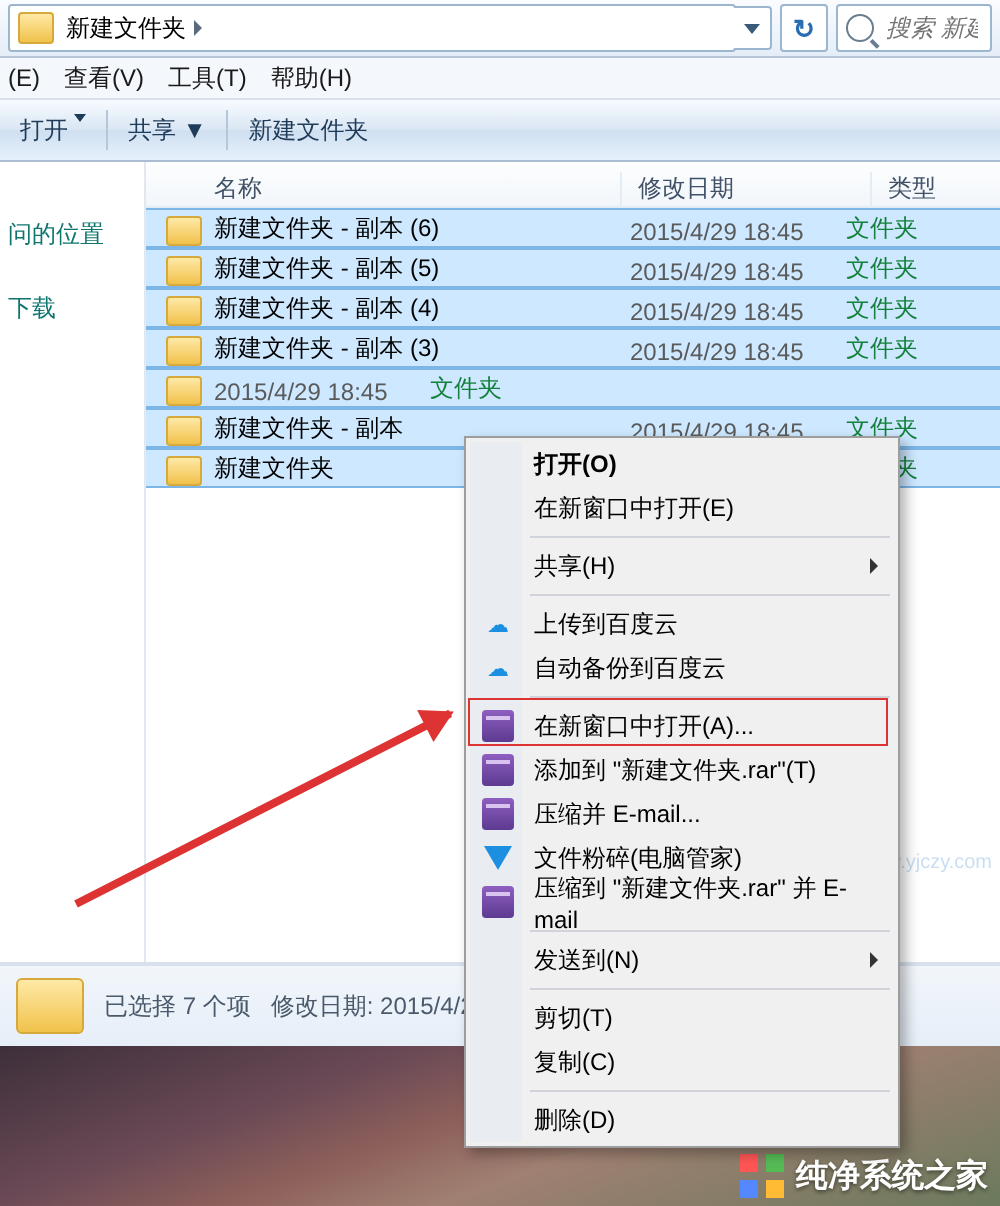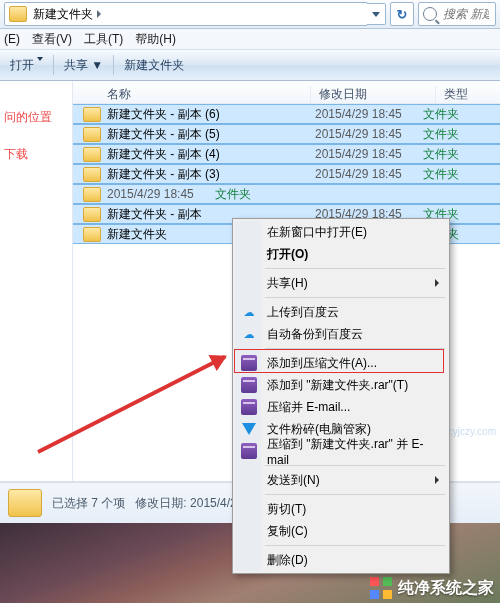--- a/index.html
+++ b/index.html
@@ -14,29 +14,29 @@
 .searchbox .mag::after{content:"";position:absolute;width:5px;height:1.5px;background:#6b7d90;right:-4px;bottom:-2px;transform:rotate(45deg)}
 .searchbox input{border:none;outline:none;width:100%;font-size:12px;color:#777;font-style:italic}
 .menu-bar{display:flex;align-items:center;height:20px;padding:0 4px;background:#f4f7fb;border-bottom:1px solid #d8e1ec}
 .menu-bar span{margin-right:12px;color:#1a1a1a}
 .cmd-bar{display:flex;align-items:center;height:30px;background:linear-gradient(#f7fbff,#dbe7f4 48%,#cfe0f1 52%,#e6f0fb);border-bottom:1px solid #aabdd2;padding:0 6px}
 .cmd-bar .sep-v{width:1px;height:20px;background:#b7c7d9;margin:0 6px}
 .cmd-item{display:flex;align-items:flex-start;color:#1f3b5a;padding:2px 4px}
 .cmd-item .drop{width:0;height:0;border-left:3px solid transparent;border-right:3px solid transparent;border-top:4px solid #1f3b5a;margin-left:3px}
 .content{display:flex;height:400px;border-bottom:1px solid #d8e1ec}
 .left-pane{width:72px;padding:8px 4px;box-sizing:border-box}
-.left-item{color:#ef4444;margin:20px 0}
+.left-item{color:#0f766e;margin:20px 0}
 .right-pane{flex:1;border-left:1px solid #e1e8f0;position:relative}
 .cols{display:flex;height:22px;align-items:flex-end;border-bottom:1px solid #e4ecf4;background:linear-gradient(#fdfefe,#f2f6fb)}
 .col{padding:0 8px;color:#405168}
 .col-name{width:238px;border-right:1px solid #e4ecf4;padding-left:34px;box-sizing:border-box}
 .col-date{width:108px;border-right:1px solid #e4ecf4}
 .col-type{flex:1}
 .rows{}
-.row{display:flex;align-items:center;height:20px;padding-left:10px}
+.row{display:flex;align-items:flex-end;height:20px;padding-left:10px}
 .row.sel{background:#cde8ff;border:1px solid #7bb6e6;border-left:none;border-right:none;height:18px}
 .row .ficon{width:16px;height:13px;background:linear-gradient(#ffe9a6,#f0c24b);border:1px solid #d6a93a;border-radius:2px;margin-right:6px;flex:0 0 16px}
 .row .fname{width:208px}
 .row .fdate{width:108px;color:#5a5a5a}
 .row .ftype{color:#15803d}
 .status{height:40px;background:linear-gradient(#f2f6fb,#e6eef8);display:flex;align-items:center;padding:0 8px;color:#4b5a6b;border-top:1px solid #d8e1ec;position:relative}
 .status .big-ficon{width:32px;height:26px;background:linear-gradient(#ffe9a6,#f0c24b);border:1px solid #d6a93a;border-radius:3px;margin-right:10px}
 .desktop-bg{height:82px;background:linear-gradient(160deg,#3d2f3a 0%,#6b4a56 30%,#8d5f5a 45%,#a08072 60%,#6a7a5c 100%);position:relative}
 .watermark{position:absolute;bottom:6px;right:6px;display:flex;align-items:center;font-size:16px;font-weight:600;color:#fff;text-shadow:0 1px 2px rgba(0,0,0,.5)}
 .wm-logo{width:22px;height:22px;margin-right:6px;position:relative}
@@ -179,39 +179,39 @@
         <span class="b"></span>
         <span class="c"></span>
         <span class="d"></span>
       </div>
     <span>纯净系统之家</span>
   </div>
 </div>
 
 <div class="context-menu">
   <div class="cm-gutter"></div>
+  <div class="cm-item">
+      <b>打开(O)</b>
+    </div>
   <div class="cm-item">在新窗口中打开(E)</div>
-  <div class="cm-item">
-      <b>打开(O)</b>
-    </div>
   <div class="cm-sep"></div>
   <div class="cm-item has-sub">共享(H)</div>
   <div class="cm-sep"></div>
   <div class="cm-item">
       <span class="cm-ico ico-cloud">☁</span>
       <span>上传到百度云</span>
     </div>
   <div class="cm-item">
       <span class="cm-ico ico-cloud">☁</span>
       <span>自动备份到百度云</span>
     </div>
   <div class="cm-sep"></div>
   <div class="cm-item">
       <span class="cm-ico ico-rar"></span>
-      <span>添加到压缩文件(A)...</span>
+      <span>在新窗口中打开(A)...</span>
     </div>
   <div class="cm-item">
       <span class="cm-ico ico-rar"></span>
       <span>添加到 "新建文件夹.rar"(T)</span>
     </div>
   <div class="cm-item">
       <span class="cm-ico ico-rar"></span>
       <span>压缩并 E-mail...</span>
     </div>
   <div class="cm-item">

